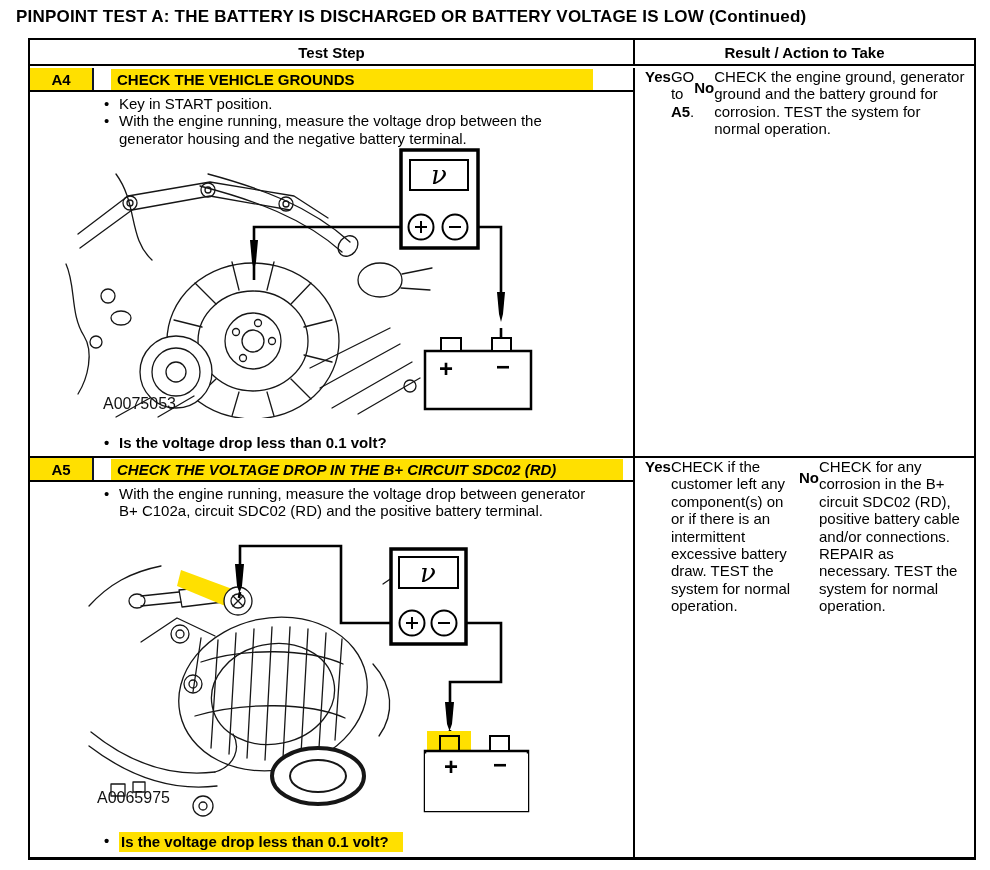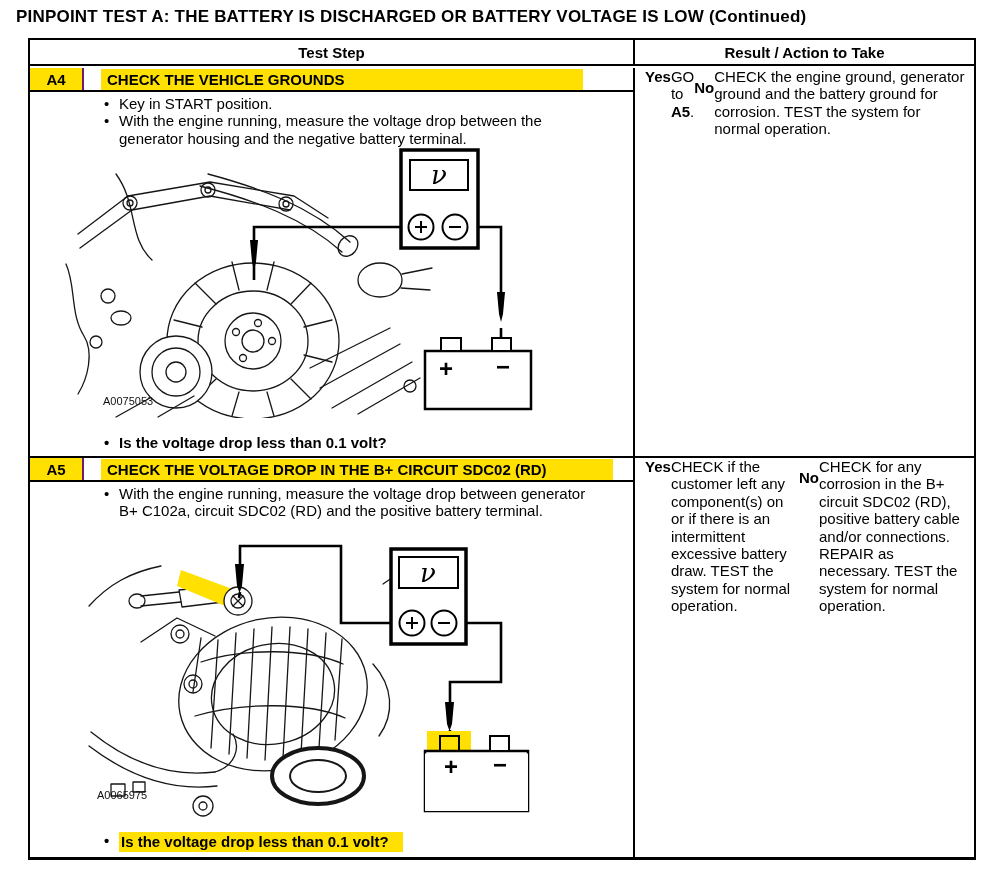--- a/index.html
+++ b/index.html
@@ -18,42 +18,42 @@
   .hdr-cell { font-weight: bold; font-size: 15px; display: flex; align-items: center; justify-content: center; }
   .hdr-cell.left { width: 605px; border-right: 2px solid #000; }
   .hdr-cell.right { flex: 1; border-radius: 6px; }
 
   .test-row { position: absolute; left: 0; right: 0; display: flex; }
   .row-a4 { top: 28px; height: 390px; border-bottom: 2px solid #000; }
   .row-a5 { top: 418px; bottom: 0; }
 
   .step-col { width: 605px; border-right: 2px solid #000; position: relative; }
   .sub-hdr { height: 24px; border-bottom: 2px solid #000; display: flex; }
-  .id-cell { width: 54px; border-right: 2px solid #701a75; background: var(--hl);
+  .id-cell { width: 64px; border-right: 2px solid #0f172a; background: var(--hl);
              font-weight: bold; font-size: 15px; display: flex; align-items: center; justify-content: center; }
   .heading-cell { flex: 1; display: flex; align-items: center; padding-left: 17px; }
   .heading-hl { background: var(--hl); font-weight: bold; font-size: 15px; padding: 2px 4px 2px 6px;
                 white-space: nowrap; overflow: hidden; }
   .heading-hl.w-a4 { width: 482px; }
-  .heading-hl.w-a5 { width: 512px; }
+  .heading-hl.w-a5 { width: 512px; font-style: italic; }
 
   .content { position: absolute; top: 24px; left: 0; right: 0; bottom: 0; }
   .steps { position: absolute; top: 3px; left: 74px; width: 492px; font-size: 15px; line-height: 17.4px; }
   .bullet-row { display: flex; }
   .bullet { width: 15px; flex: none; }
   .btext { flex: 1; }
 
   .question { position: absolute; left: 74px; bottom: 5px; display: flex; font-weight: bold; font-size: 15px; }
   .question .bullet { width: 15px; }
   .q-hl { background: var(--hl); padding: 1px 14px 2px 2px; }
 
   .figure { position: absolute; }
   .fig-a4 { left: 28px; top: 54px; width: 482px; height: 272px; }
   .fig-a5 { left: 53px; top: 62px; width: 462px; height: 284px; }
-  .fig-label { position: absolute; font-size: 11px; color: #111; }
+  .fig-label { position: absolute; font-size: 16px; color: #111; }
   .fl-a4 { left: 45px; top: 249px; }
   .fl-a5 { left: 14px; top: 245px; }
 
   .result-col { flex: 1; display: flex; flex-direction: row; justify-content: flex-end;
                 padding: 0 8px 7px 10px; font-size: 15px; line-height: 17.4px; }
   .ans-label { font-weight: bold; }
   .mt { margin-top: 11px; }
 
   svg .art { stroke: #161616; stroke-width: 1.3; fill: none; stroke-linecap: round; stroke-linejoin: round; }
   svg .wire { stroke: #000; stroke-width: 2.6; fill: none; stroke-linejoin: miter; }

